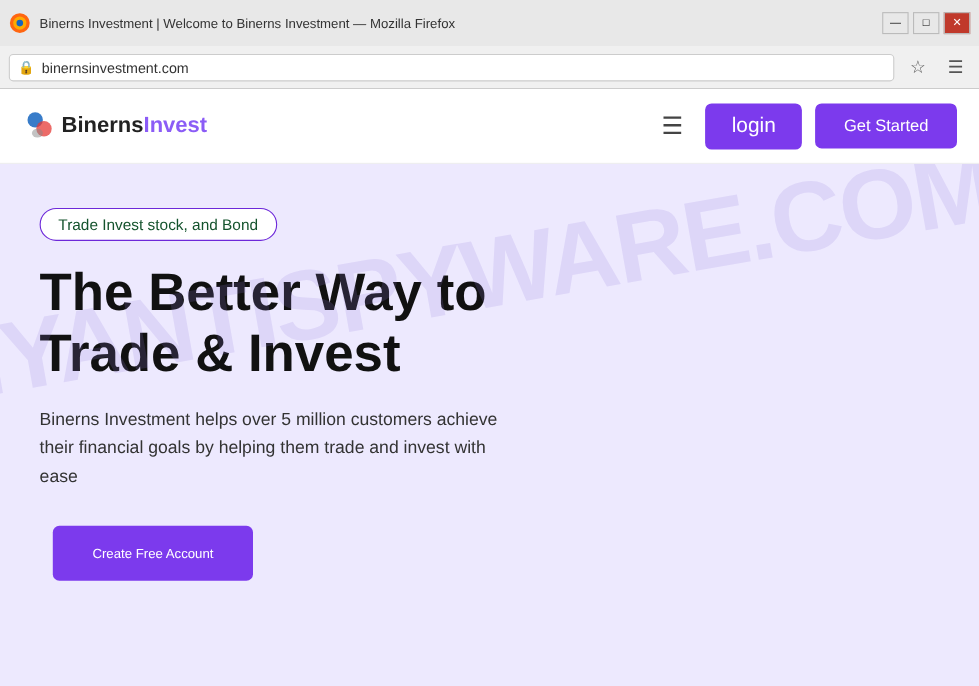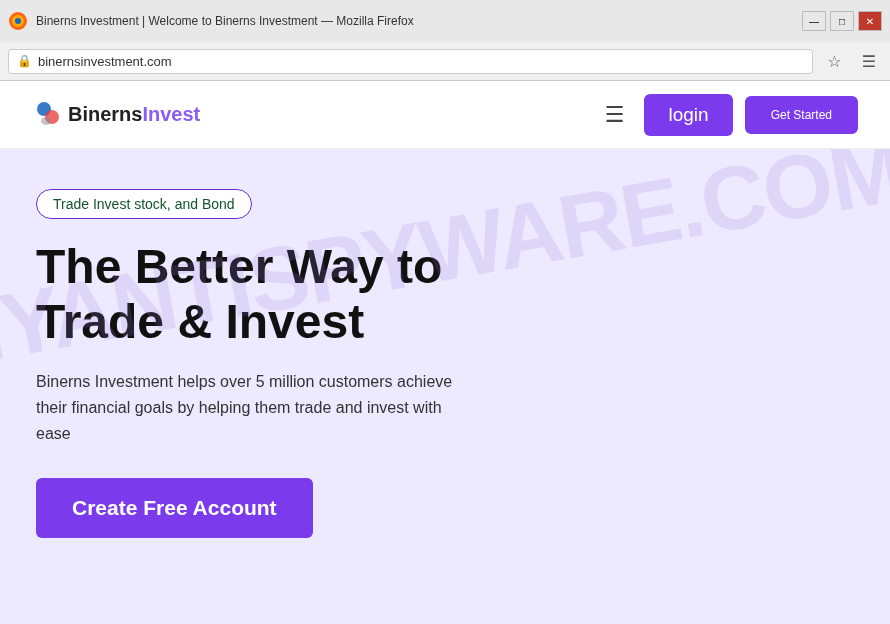--- a/index.html
+++ b/index.html
@@ -92,21 +92,21 @@
       height: calc(624px - 70px);
       overflow: hidden;
     }
 
     
     .navbar {
       background: white;
       display: flex;
       align-items: center;
       justify-content: space-between;
-      padding: 12px 32px;
+      padding: 12px 20px;
       border-bottom: 1px solid #eee;
       height: 68px;
     }
     .logo-area {
       display: flex;
       align-items: center;
       gap: 4px;
     }
     .logo-icon-svg {
       width: 32px;
@@ -141,21 +141,21 @@
       border-radius: 6px;
       font-size: 19px;
       cursor: pointer;
     }
     .btn-get-started {
       background: #7C3AED;
       color: white;
       border: 2px solid #7C3AED;
       padding: 10px 24px;
       border-radius: 6px;
-      font-size: 12px;
+      font-size: 15px;
       cursor: pointer;
     }
 
     
     .hero {
       background: #EDE9FE;
       padding: 40px 36px 0 36px;
       min-height: calc(624px - 138px);
       position: relative;
       overflow: hidden;
@@ -197,23 +197,24 @@
       max-width: 440px;
       line-height: 1.6;
       margin-bottom: 32px;
     }
     .btn-cta {
       background: #7C3AED;
       color: white;
       border: none;
       padding: 18px 36px;
       border-radius: 6px;
-      font-size: 21px;
-      cursor: pointer;
-      font-weight: 700;
+      font-size: 12px;
+      cursor: pointer;
+      font-weight: 400;
+      margin-left: 12px;
     }
   </style>
 </head>
 <body>
 
 <div class="browser-chrome">
 
   <div class="title-bar">
     <div class="title-bar-left">
 

